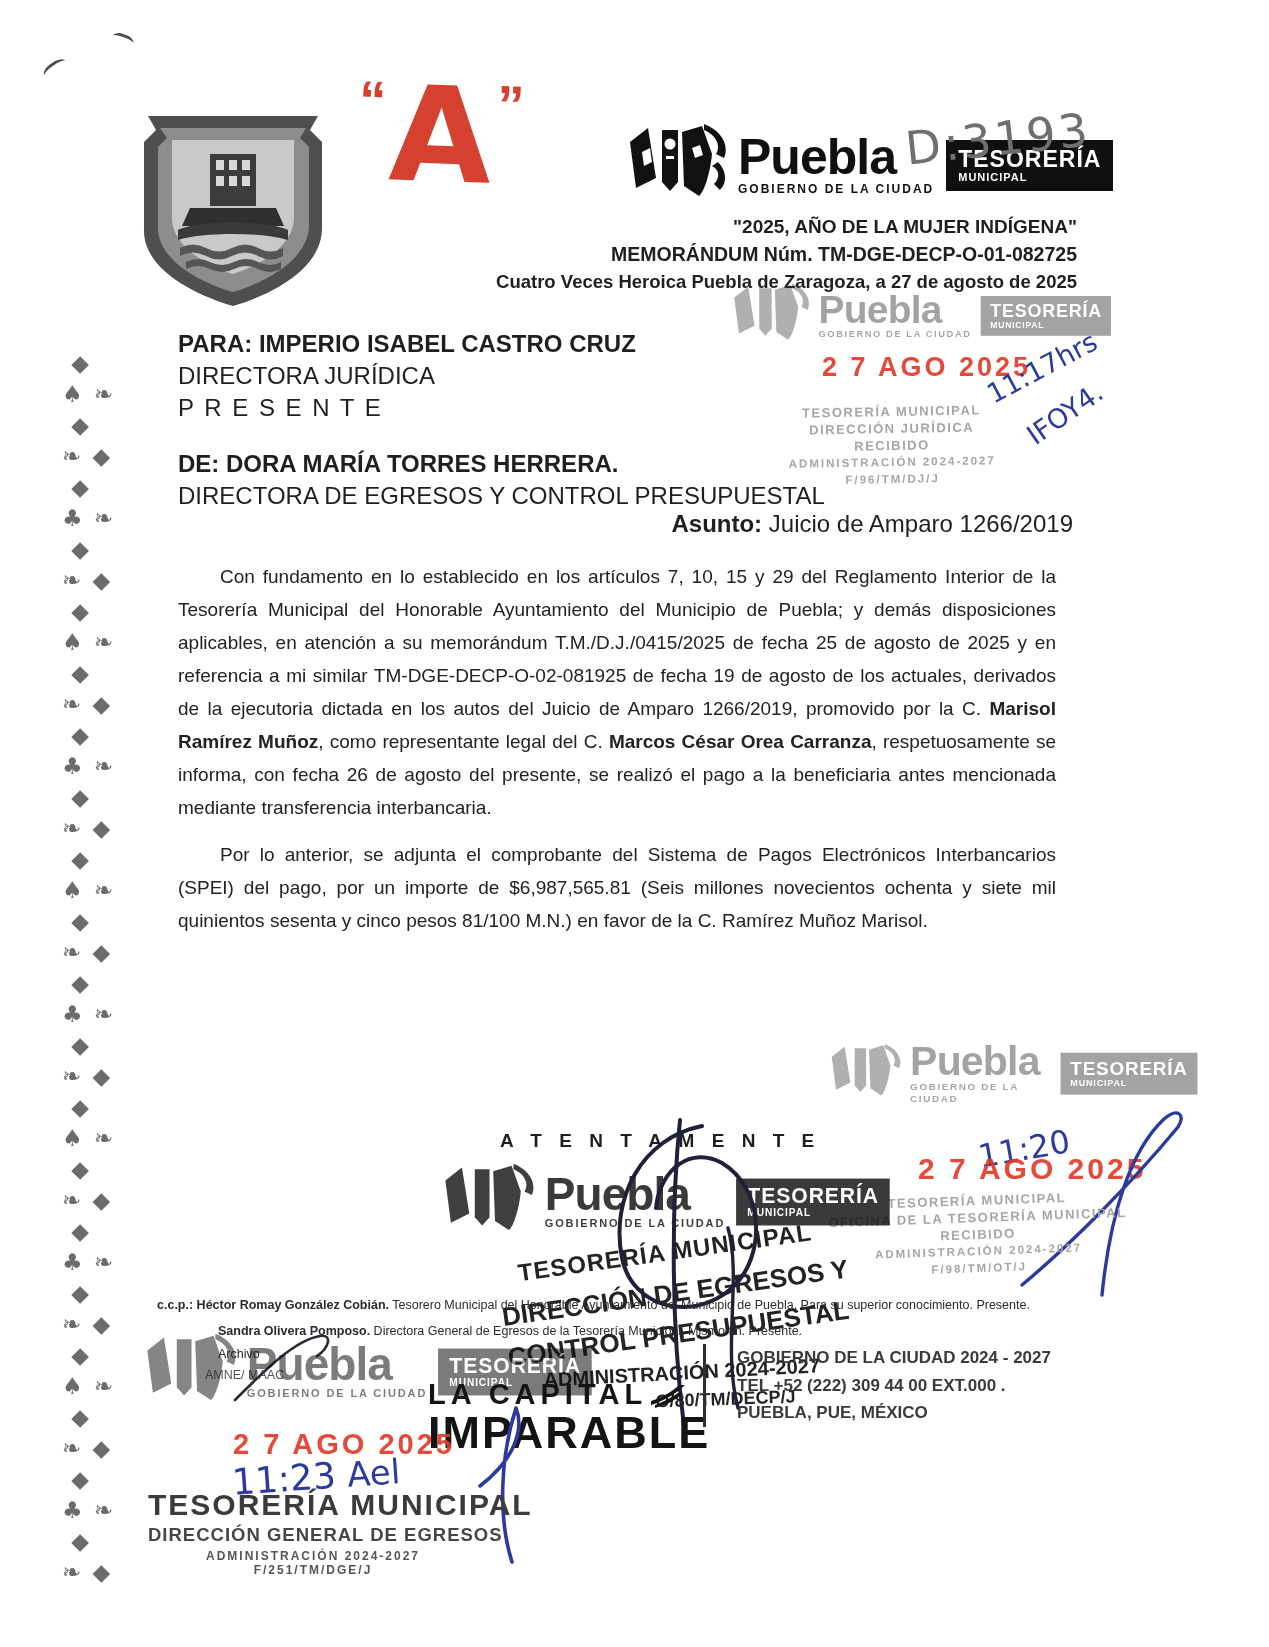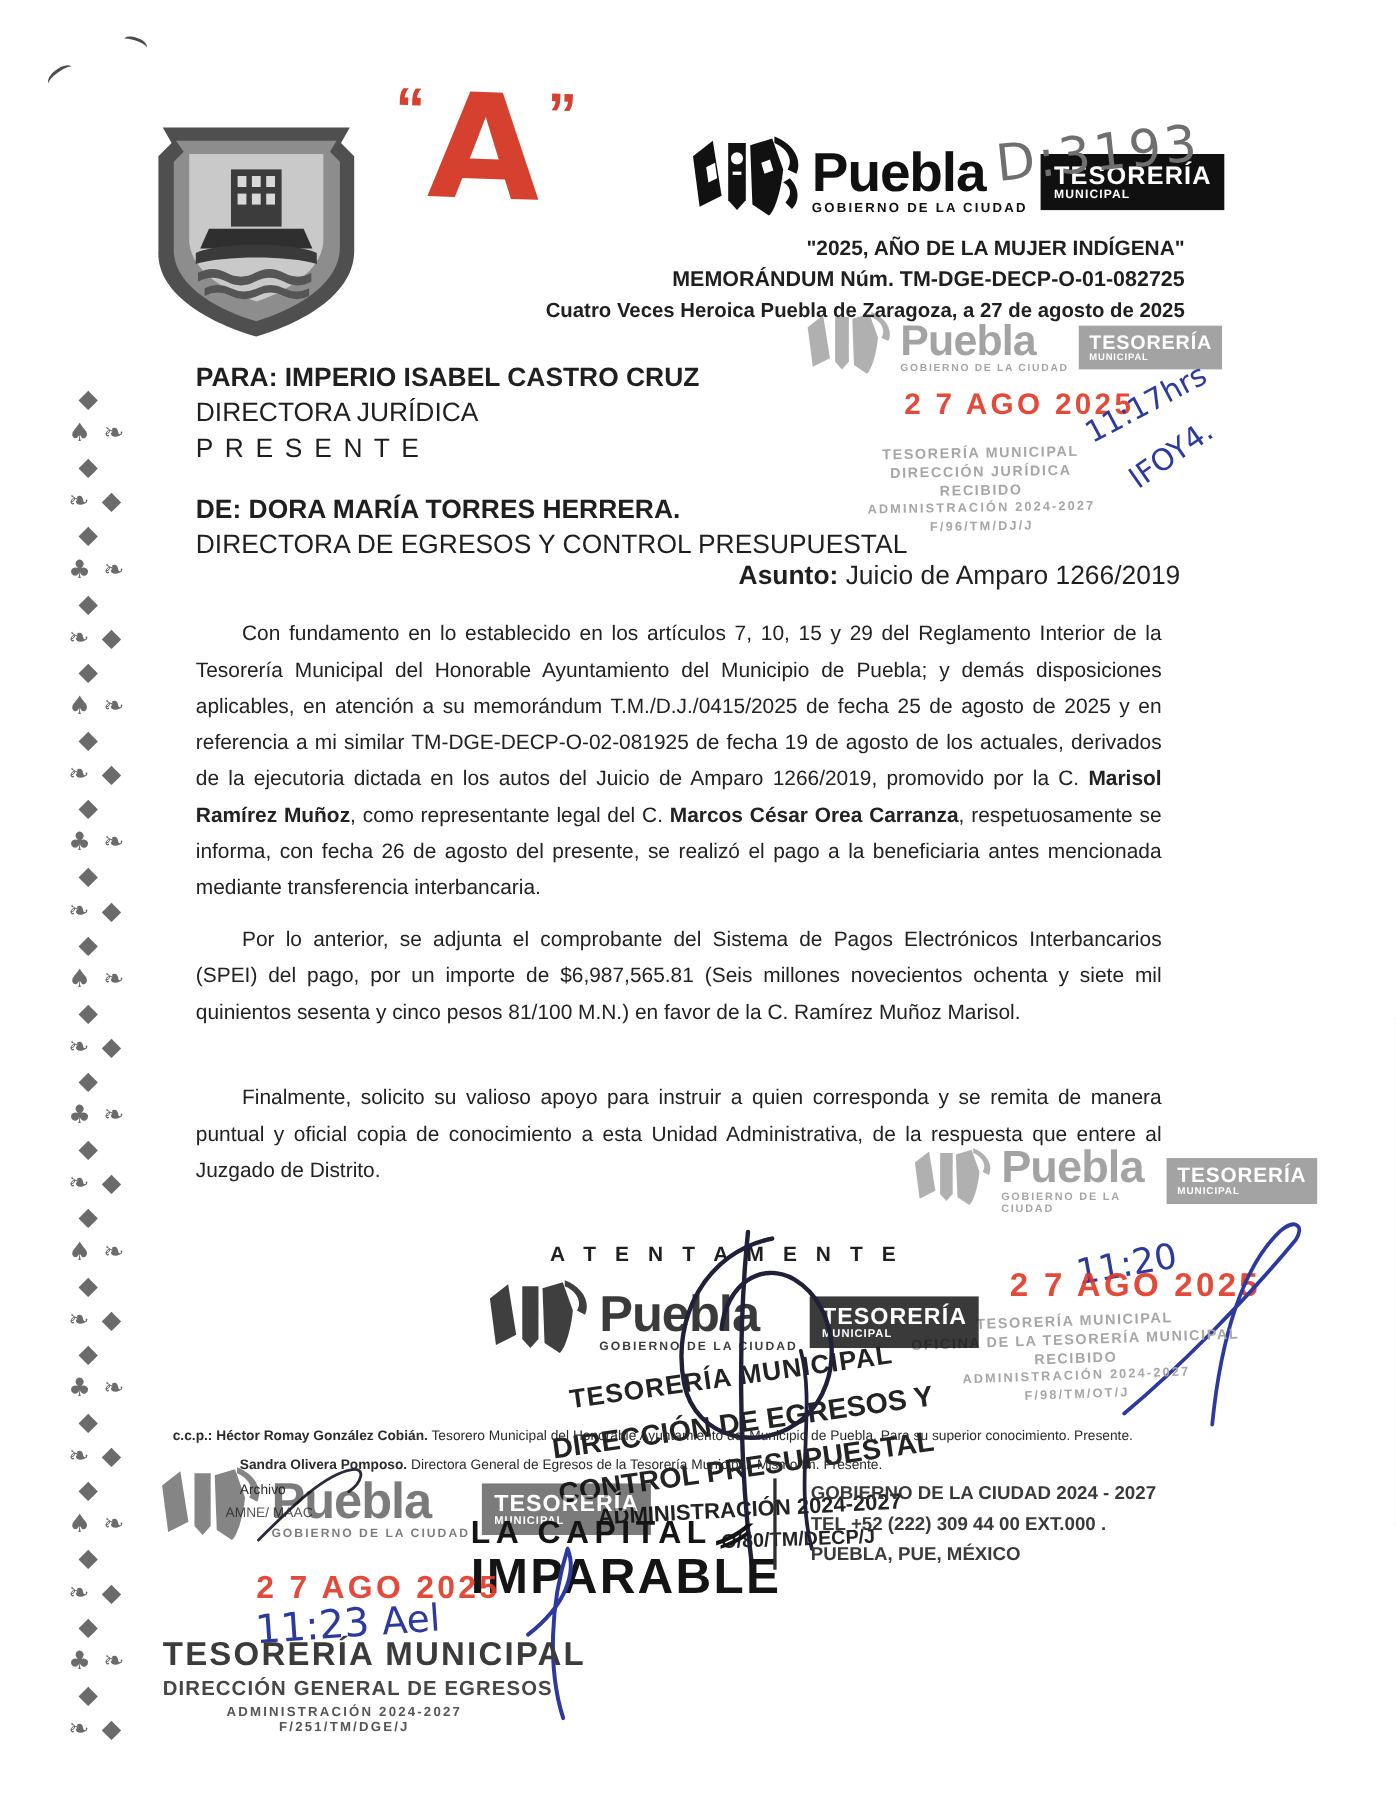--- a/index.html
+++ b/index.html
@@ -197,21 +197,20 @@
   <div class="abs line" style="left:178px;top:482px;">DIRECTORA DE EGRESOS Y CONTROL PRESUPUESTAL</div>
 
   <div class="abs line" style="right:196px;top:510px;text-align:center;">
     <span class="b">Asunto:</span><span> Juicio de Amparo 1266/2019</span>
   </div>
 
   <div class="abs para" style="left:178px;top:560px;">
     <span>Con fundamento en lo establecido en los artículos 7, 10, 15 y 29 del Reglamento Interior de la Tesorería Municipal del Honorable Ayuntamiento del Municipio de Puebla; y demás disposiciones aplicables, en atención a su memorándum T.M./D.J./0415/2025 de fecha 25 de agosto de 2025 y en referencia a mi similar TM-DGE-DECP-O-02-081925 de fecha 19 de agosto de los actuales, derivados de la ejecutoria dictada en los autos del Juicio de Amparo 1266/2019, promovido por la C. </span><span class="b">Marisol Ramírez Muñoz</span><span>, como representante legal del C. </span><span class="b">Marcos César Orea Carranza</span><span>, respetuosamente se informa, con fecha 26 de agosto del presente, se realizó el pago a la beneficiaria antes mencionada mediante transferencia interbancaria.</span>
   </div>
   <div class="abs para" style="left:178px;top:838px;">Por lo anterior, se adjunta el comprobante del Sistema de Pagos Electrónicos Interbancarios (SPEI) del pago, por un importe de $6,987,565.81 (Seis millones novecientos ochenta y siete mil quinientos sesenta y cinco pesos 81/100 M.N.) en favor de la C. Ramírez Muñoz Marisol.</div>
-  <div class="abs para" style="left:178px;top:982px;">Finalmente, solicito su valioso apoyo para instruir a quien corresponda y se remita de manera puntual y oficial copia de conocimiento a esta Unidad Administrativa, de la respuesta que entere al Juzgado de Distrito.</div>
 
   <div class="abs brand ghost ghost-40" style="left:826px;top:1038px;transform:scale(.82);transform-origin:left top;">
     <svg width="106" height="86" viewBox="0 0 106 86">
         <path d="M8 20 L26 6 L34 56 L14 66 Z" fill="#333"></path>
         <path d="M40 8 h16 v52 l-8 9 -8 -9 Z" fill="#333"></path>
         <path d="M60 10 l20 -6 10 28 c-2 20 -8 38 -13 42 L62 64 Z" fill="#333"></path>
         <path d="M82 2 c16 6 26 20 20 34 l-8 -4 c6 -10 -2 -20 -12 -24 Z" fill="#333"></path>
       </svg>
     <div class="brand-text">
       <div class="wordmark">Puebla</div>

